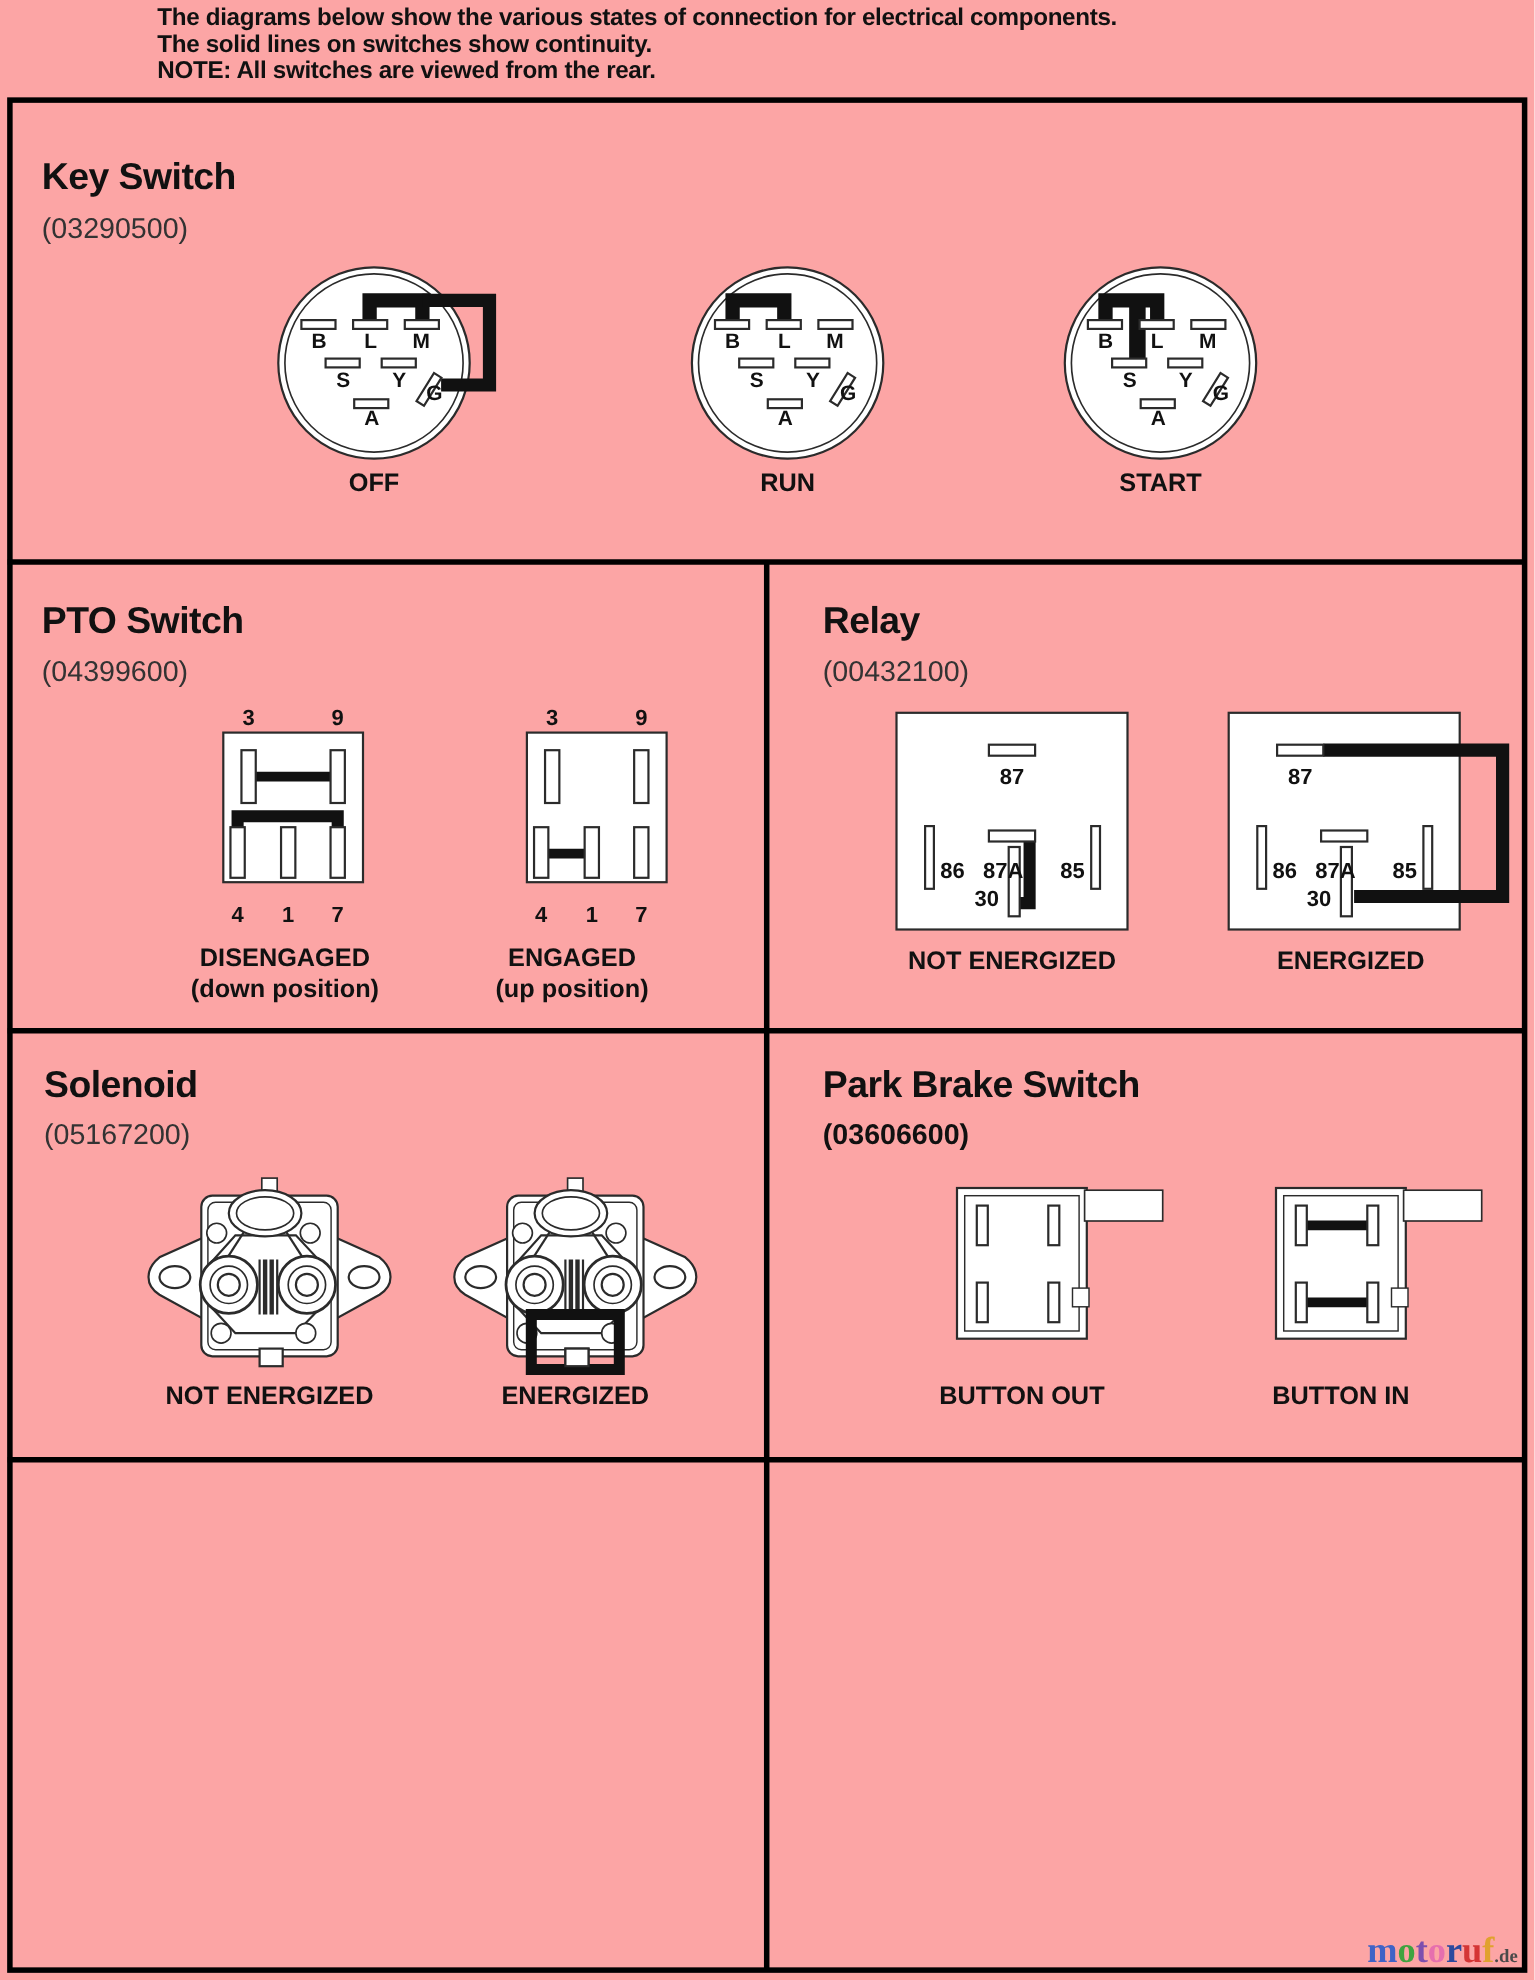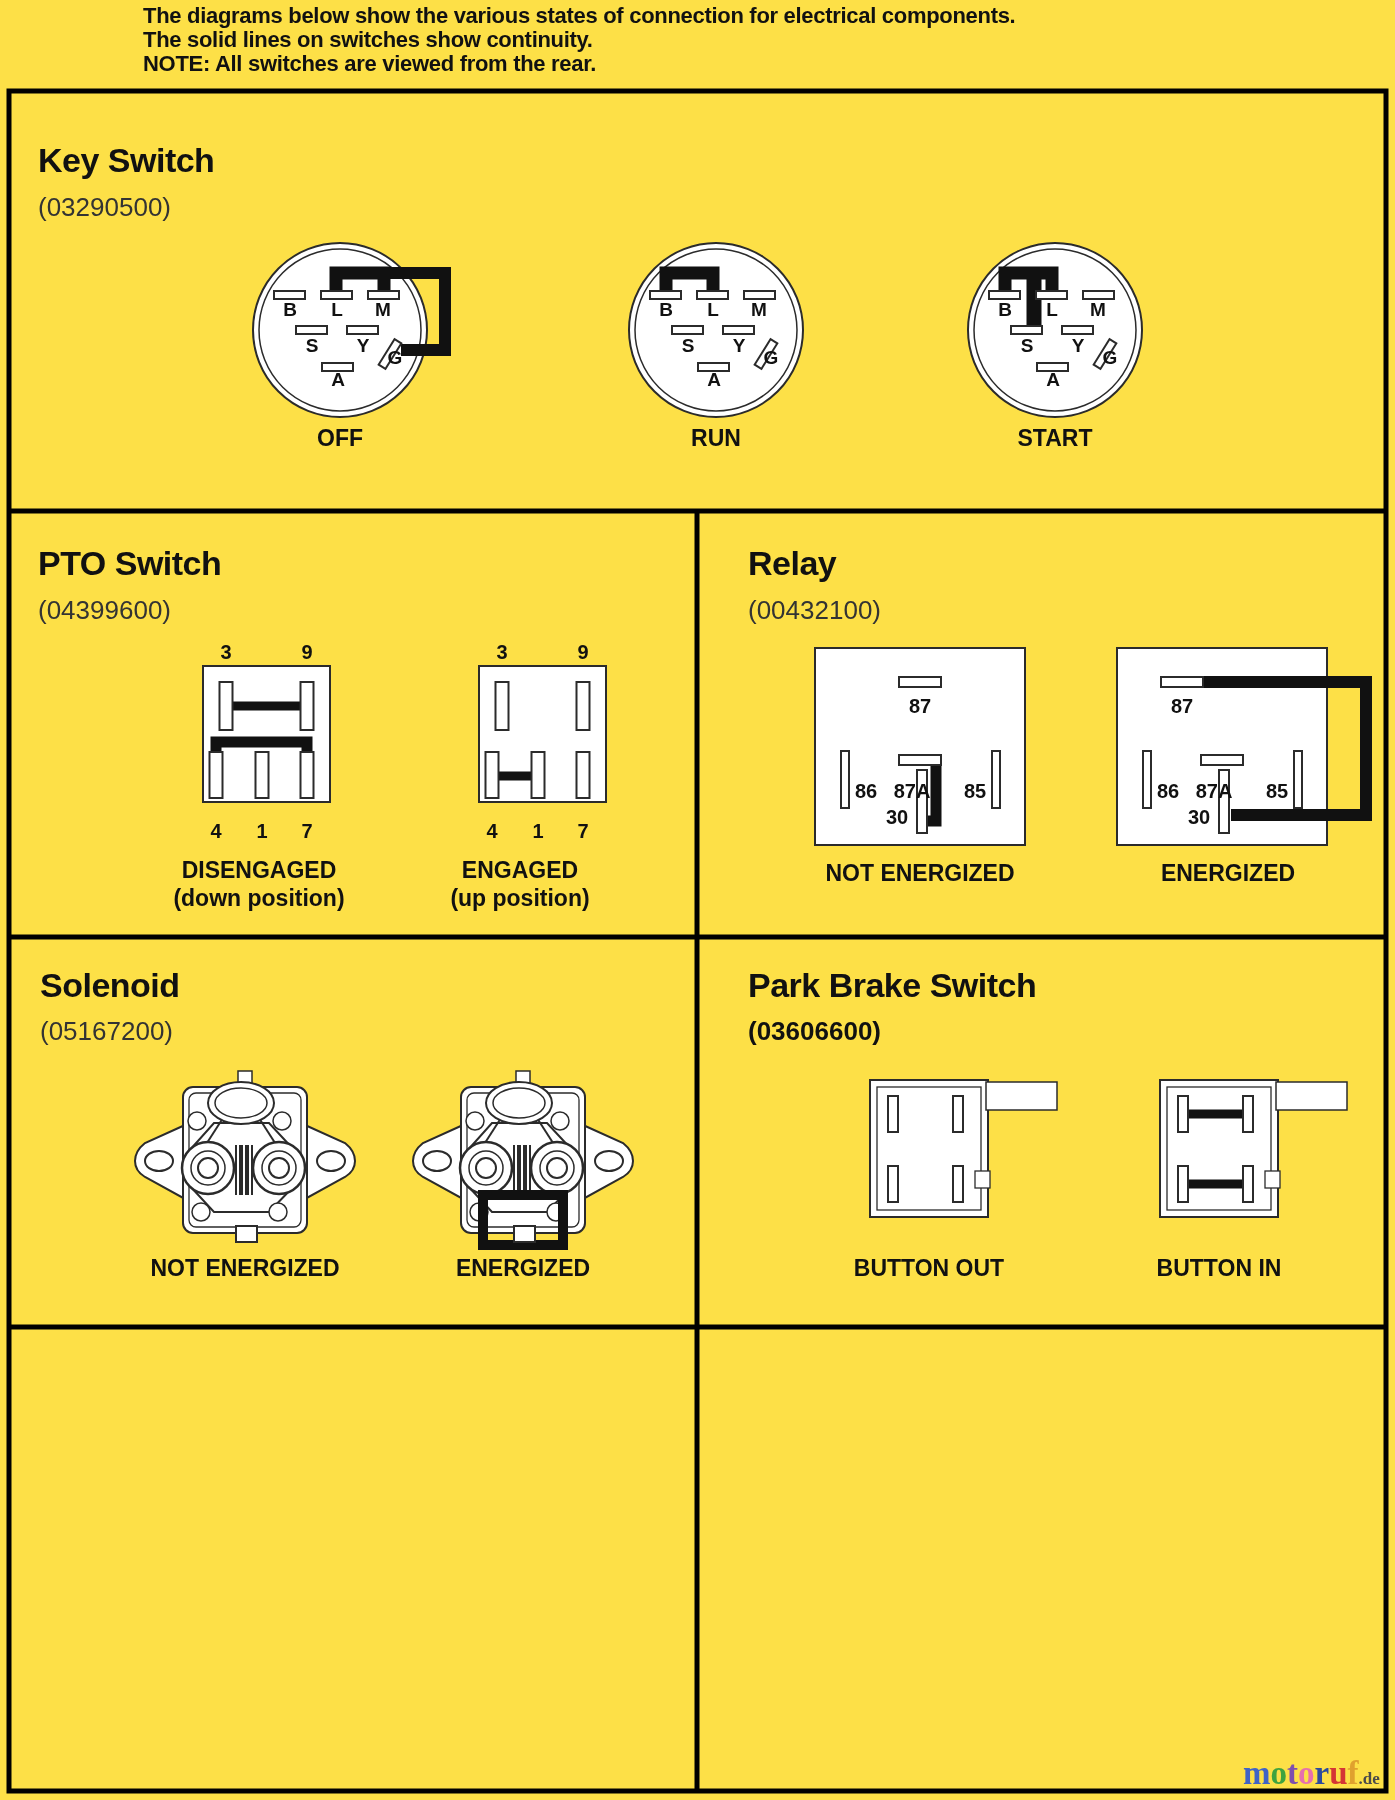--- a/index.html
+++ b/index.html
@@ -1,16 +1,16 @@
 <!DOCTYPE html>
 <html><head>
 <meta charset="utf-8">
 <style>
   html,body { margin:0; padding:0; background:#ffffff; }
-  .page { width:1395px; height:1800px; position:relative; background:#fde047;
+  .page { width:1395px; height:1800px; position:relative; background:#fca5a5;
           font-family:"Liberation Sans", sans-serif; }
   svg { display:block; }
   .hdr   { font-size:22px; font-weight:bold; fill:#111; letter-spacing:-0.3px; }
   .title { font-size:34px; font-weight:bold; fill:#111; letter-spacing:-0.5px; }
   .part  { font-size:26px; font-weight:normal; fill:#333; }
   .partb { font-size:26px; font-weight:bold; fill:#111; }
   .term  { font-size:19px; font-weight:bold; fill:#111; text-anchor:middle; }
   .term20{ font-size:20px; font-weight:bold; fill:#111; text-anchor:middle; }
   .state { font-size:23px; font-weight:bold; fill:#111; text-anchor:middle; }
   .thin  { stroke:#2b2b2b; fill:#fff; }

